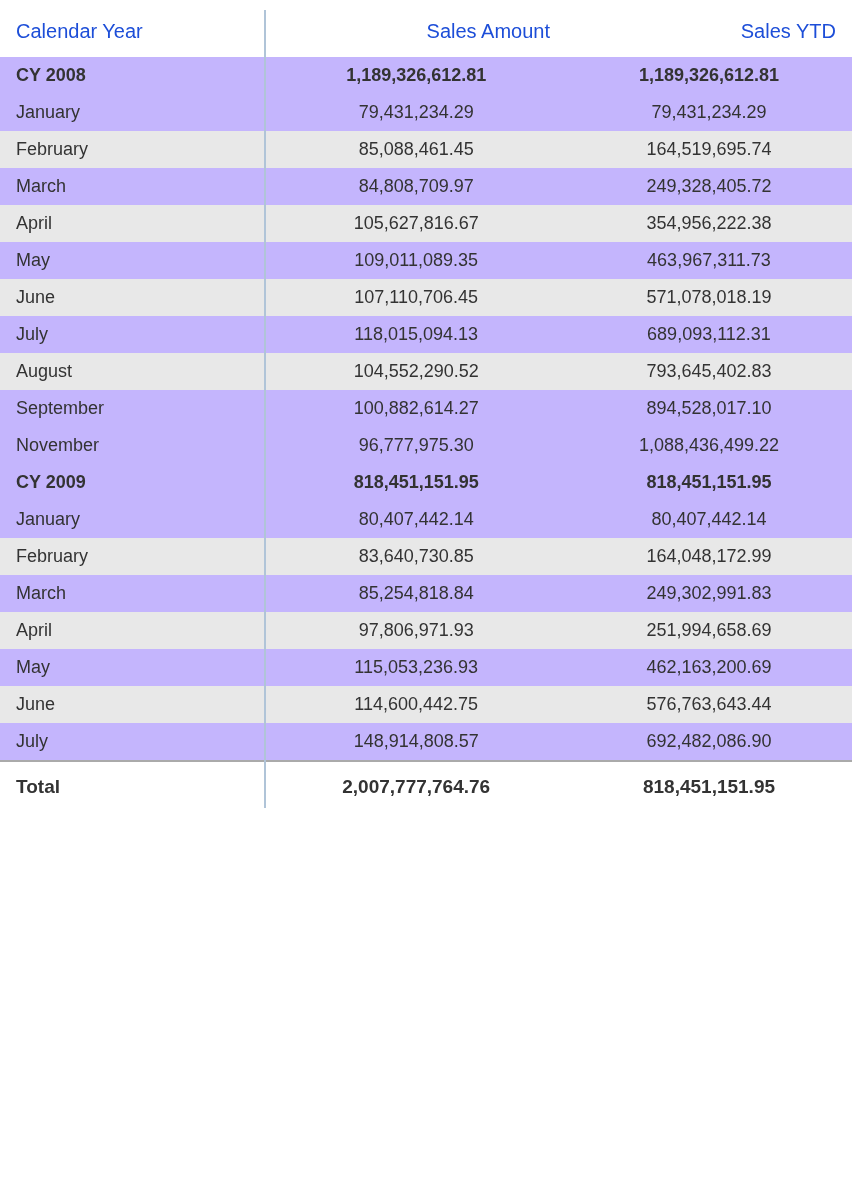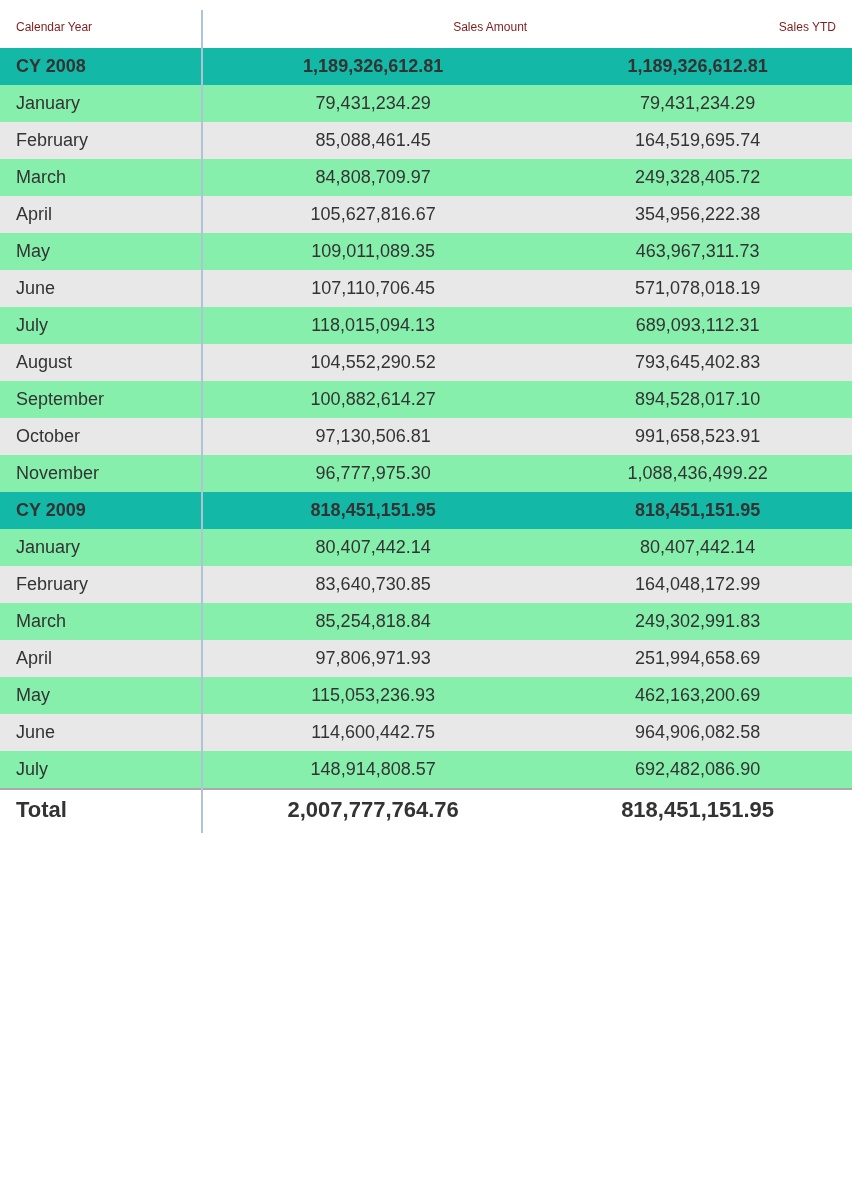--- a/index.html
+++ b/index.html
@@ -22,22 +22,22 @@
       padding: 10px 0;
     }
 
     table {
       width: 100%;
       border-collapse: collapse;
     }
 
     thead tr th {
       font-weight: normal;
-      font-size: 12px;
-      color: #7f1d1d;
+      font-size: 20px;
+      color: #1d4ed8;
       padding: 10px 16px 14px 16px;
       text-align: left;
       background: #ffffff;
     }
 
     thead tr th:nth-child(2),
     thead tr th:nth-child(3) {
       text-align: right;
       margin-left: 6px;
     }
@@ -56,43 +56,43 @@
       text-align: center;
     }
 
     
     .row-shaded {
       background-color: #e8e8e8;
       margin-left: 32px;
     }
 
     .row-plain {
-      background-color: #86efac;
+      background-color: #c4b5fd;
     }
 
     
     .row-year {
-      background-color: #14b8a6;
+      background-color: #c4b5fd;
     }
 
     .row-year td {
       font-weight: bold;
       font-size: 18px;
     }
 
     
     .row-total {
       background-color: #ffffff;
       border-top: 2px solid #aaa;
     }
 
     .row-total td {
       font-weight: bold;
-      font-size: 22px;
-      padding-top: 7px;
+      font-size: 19px;
+      padding-top: 14px;
       padding-bottom: 10px;
     }
 
     
     td.col-divider, th.col-divider {
       border-left: 2px solid #b0c4d8;
     }
   </style>
 </head>
 <body>
@@ -150,25 +150,20 @@
         <tr class="row-shaded">
           <td>August</td>
           <td class="col-divider">104,552,290.52</td>
           <td>793,645,402.83</td>
         </tr>
         <tr class="row-plain">
           <td>September</td>
           <td class="col-divider">100,882,614.27</td>
           <td>894,528,017.10</td>
         </tr>
-        <tr class="row-shaded">
-          <td>October</td>
-          <td class="col-divider">97,130,506.81</td>
-          <td>991,658,523.91</td>
-        </tr>
         <tr class="row-plain">
           <td>November</td>
           <td class="col-divider">96,777,975.30</td>
           <td>1,088,436,499.22</td>
         </tr>
         <tr class="row-year">
           <td>CY 2009</td>
           <td class="col-divider">818,451,151.95</td>
           <td>818,451,151.95</td>
         </tr>
@@ -193,21 +188,21 @@
           <td>251,994,658.69</td>
         </tr>
         <tr class="row-plain">
           <td>May</td>
           <td class="col-divider">115,053,236.93</td>
           <td>462,163,200.69</td>
         </tr>
         <tr class="row-shaded">
           <td>June</td>
           <td class="col-divider">114,600,442.75</td>
-          <td>964,906,082.58</td>
+          <td>576,763,643.44</td>
         </tr>
         <tr class="row-plain">
           <td>July</td>
           <td class="col-divider">148,914,808.57</td>
           <td>692,482,086.90</td>
         </tr>
         <tr class="row-total">
           <td>Total</td>
           <td class="col-divider">2,007,777,764.76</td>
           <td>818,451,151.95</td>

